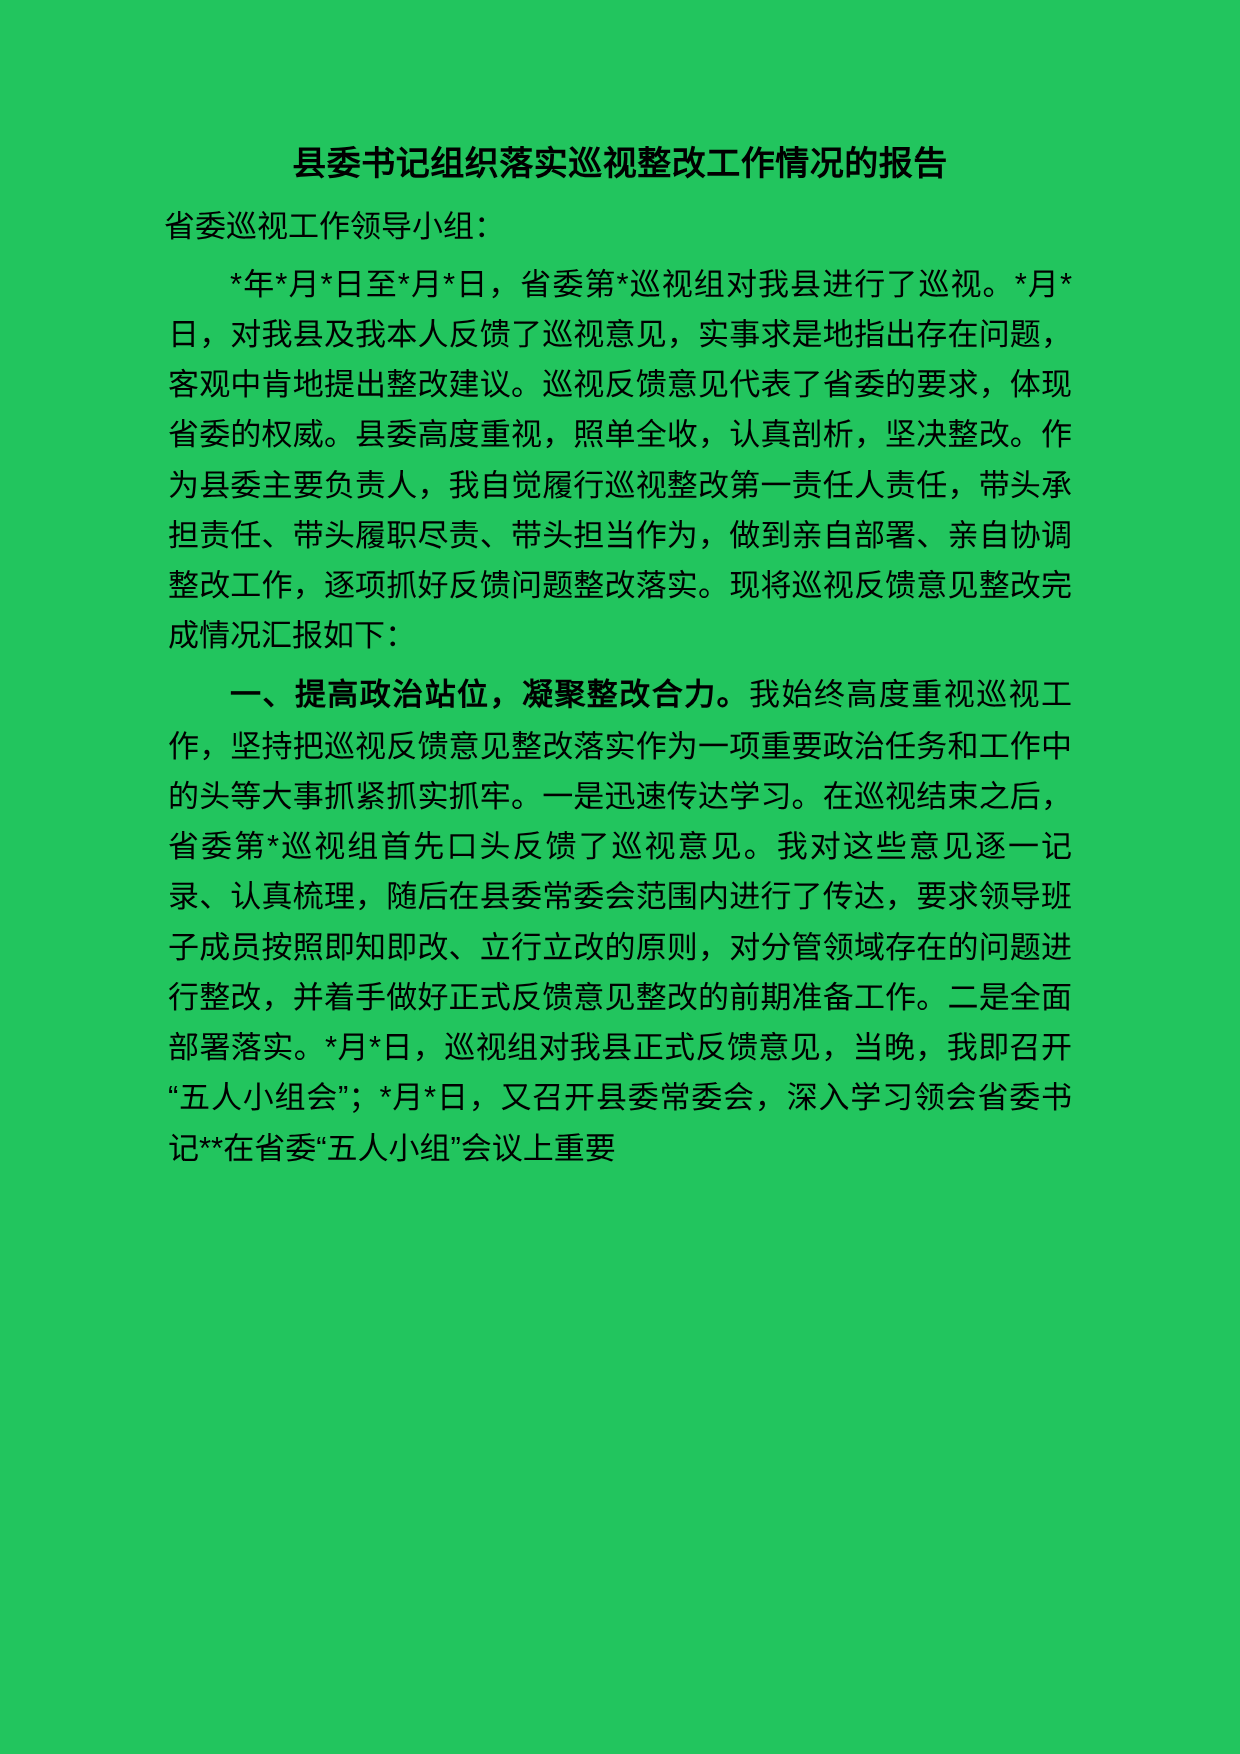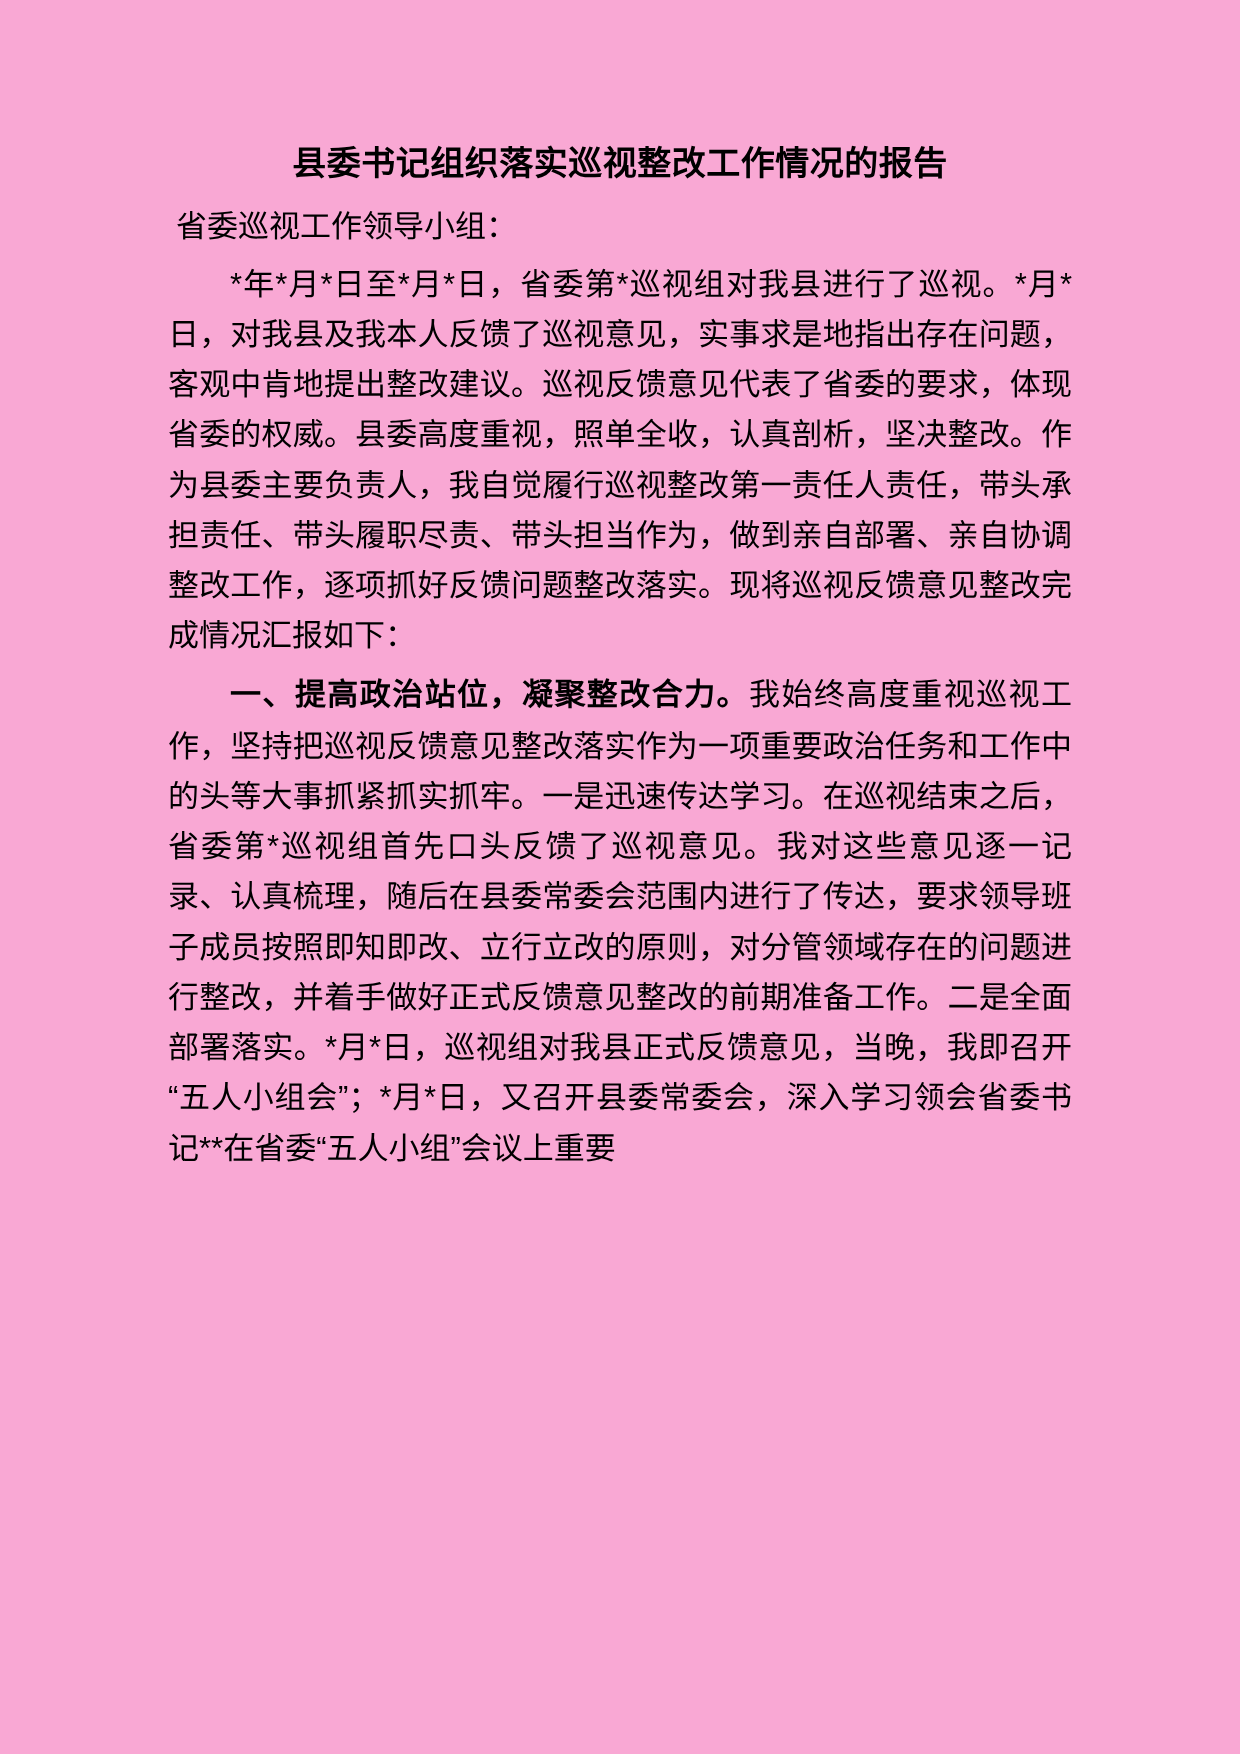--- a/index.html
+++ b/index.html
@@ -12,34 +12,34 @@
     height: 1754px;
     font-family: "Liberation Sans", "DejaVu Sans", sans-serif;
     color: #000000;
     overflow: hidden;
   }
   .page {
     box-sizing: border-box;
     width: 1240px;
     height: 1754px;
     padding: 140px 160px 0 160px;
-    background: #f9a8d4;
+    background: #22c55e;
   }
   .doc-title {
     font-size: 34px;
     font-weight: bold;
     text-align: center;
     letter-spacing: 0.5px;
     line-height: 1.4;
     margin: 0 0 14px 0;
   }
   .salutation {
     font-size: 31px;
     line-height: 1.62;
-    margin: 0 0 4px 16px;
+    margin: 0 0 4px 4px;
     text-align: justify;
   }
   p.body-para {
     font-size: 31px;
     line-height: 1.62;
     margin: 8px;
     text-indent: 2em;
     text-align: justify;
     text-justify: inter-ideograph;
   }

